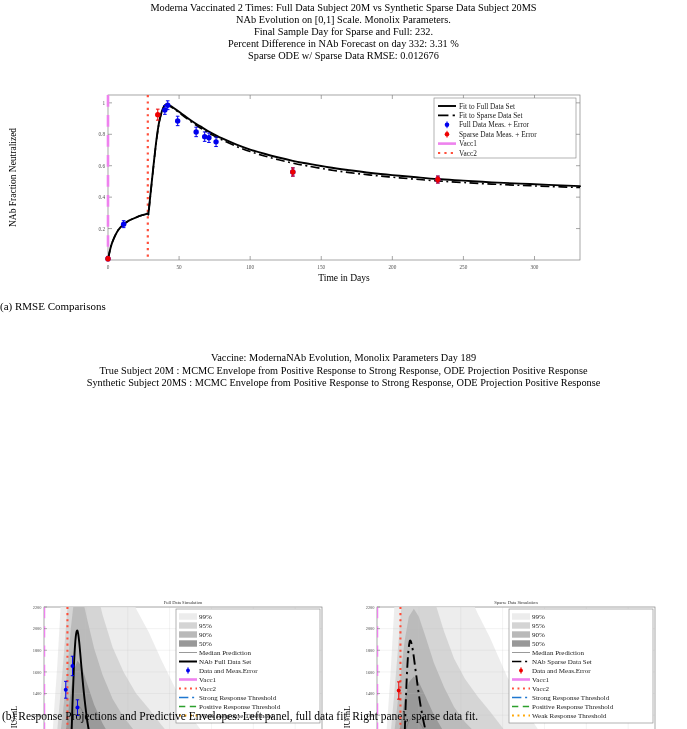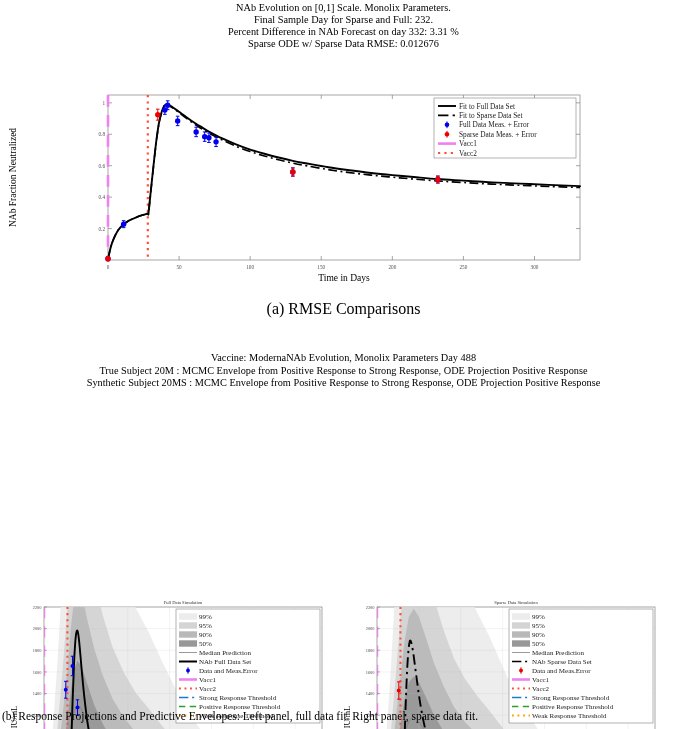--- a/index.html
+++ b/index.html
@@ -10,33 +10,34 @@
   }
   .fig{position:absolute;left:0;top:0;width:687px;}
 
   
   .titleblock{text-align:center;font-size:10.3px;line-height:12.05px;padding-top:2px;}
   .titleblock div{white-space:nowrap;}
 
   
   .plotwrap{position:relative;}
   svg{display:block;}
-  .caption{text-align:center;font-size:16px;}
+  .caption{text-align:left;font-size:11px;}
   .caption-b{font-size:11.5px;line-height:17px;text-align:justify;}
 
   .axlabel{font-family:"Liberation Serif",serif;}
   .tick{font-family:"Liberation Serif",serif;fill:#4d4d4d;}
   .legtext{font-family:"Liberation Serif",serif;fill:#1a1a1a;}
   .paneltitle{font-family:"Liberation Serif",serif;fill:#333;}
 </style>
 </head>
 <body>
 
 <div class="fig" style="top:0;">
   <div class="titleblock">
+    <div>Moderna Vaccinated 2 Times: Full Data Subject 20M vs Synthetic Sparse Data Subject 20MS</div>
     <div>NAb Evolution on [0,1] Scale. Monolix Parameters.</div>
     <div>Final Sample Day for Sparse and Full: 232.</div>
     <div>Percent Difference in NAb Forecast on day 332: 3.31 %</div>
     <div>Sparse ODE w/ Sparse Data RMSE: 0.012676</div>
   </div>
 </div>
 
 <div class="fig plotwrap" style="top:88px;">
   <svg id="svg-panel-a" width="687" height="205">
       <g>
@@ -158,21 +159,21 @@
         <text x="459" y="58.2" font-size="7.3" text-anchor="start" class="legtext">Vacc1</text>
         <line x1="438" y1="65" x2="456" y2="65" stroke="#ff4f3b" stroke-width="2.2" stroke-dasharray="2.2,4.18"></line>
         <text x="459" y="67.6" font-size="7.3" text-anchor="start" class="legtext">Vacc2</text>
       </g>
     </svg>
 </div>
 
 <div class="fig caption" style="top:300px;">(a) RMSE Comparisons</div>
 
 <div class="fig" style="top:352px;text-align:center;font-size:10.3px;line-height:12.6px;">
-  <div>Vaccine: ModernaNAb Evolution, Monolix Parameters Day 488</div>
+  <div>Vaccine: ModernaNAb Evolution, Monolix Parameters Day 189</div>
   <div>True Subject 20M : MCMC Envelope from Positive Response to Strong Response, ODE Projection Positive Response</div>
   <div>Synthetic Subject 20MS : MCMC Envelope from Positive Response to Strong Response, ODE Projection Positive Response</div>
 </div>
 
 <div class="fig plotwrap" style="top:388px;">
   <svg id="svg-panel-b" width="687" height="285">
       <defs>
         <clipPath id="clip0">
           <rect x="44" y="14" width="278" height="238"></rect>
         </clipPath>

